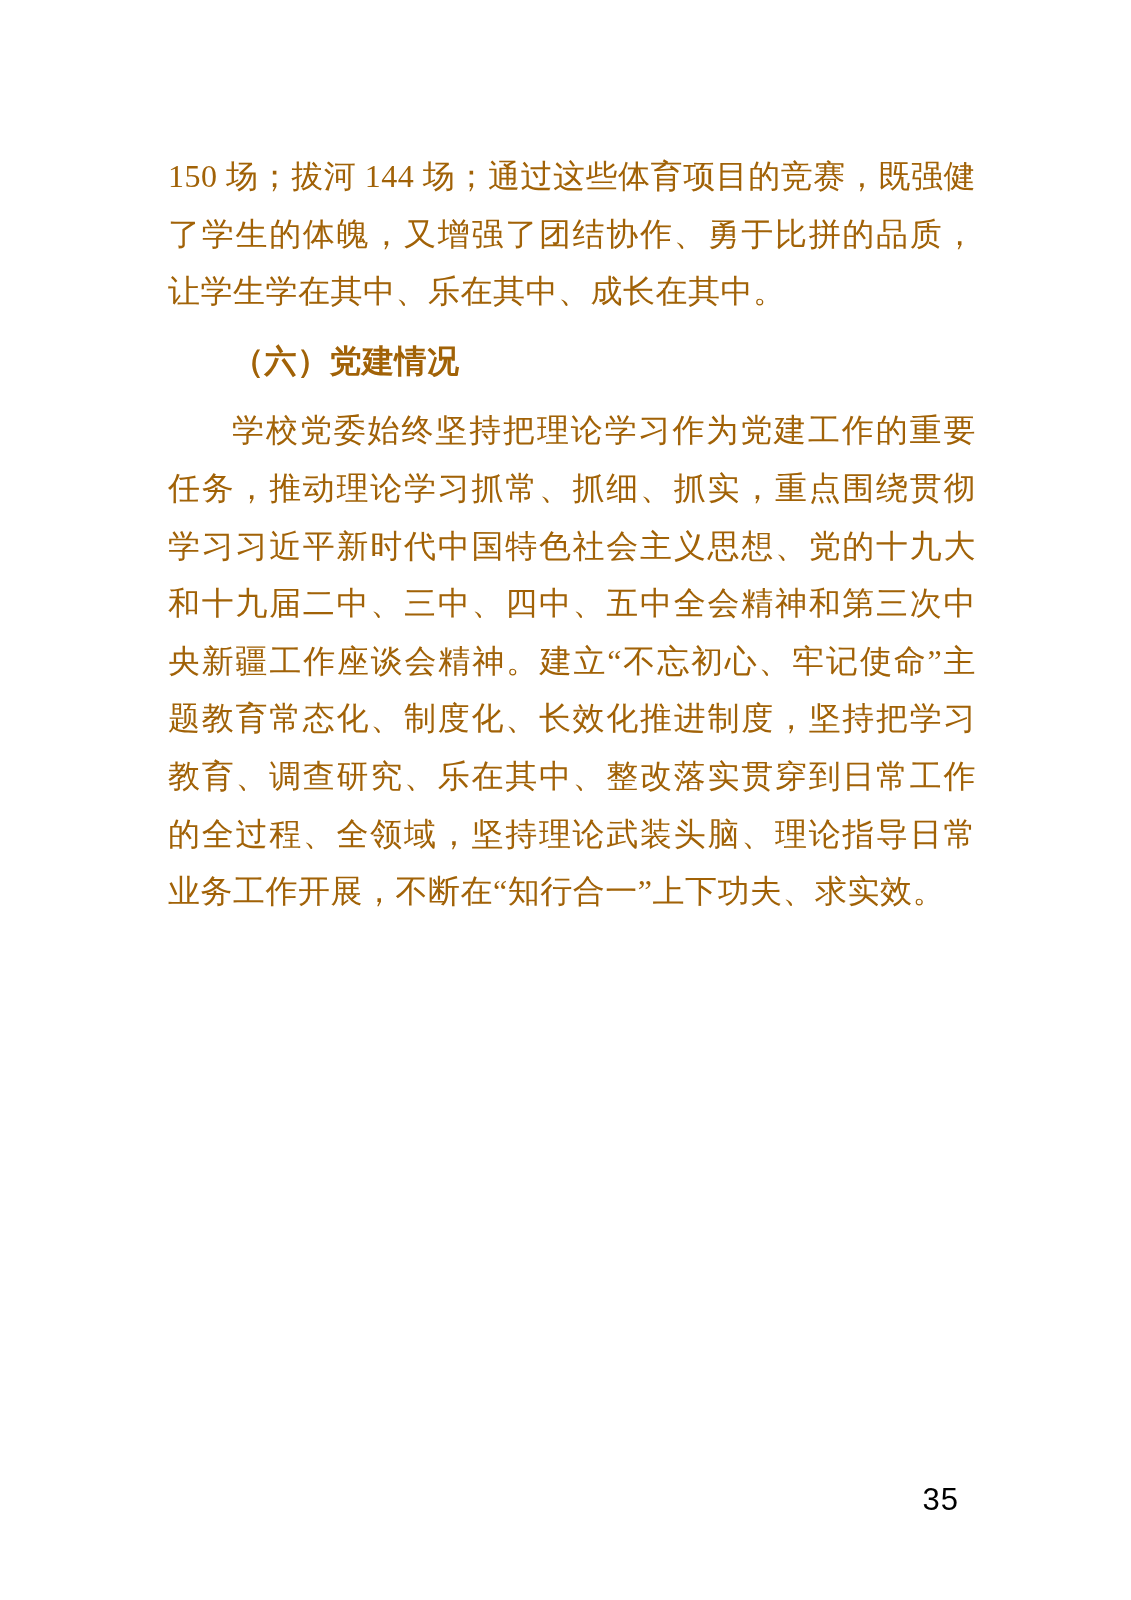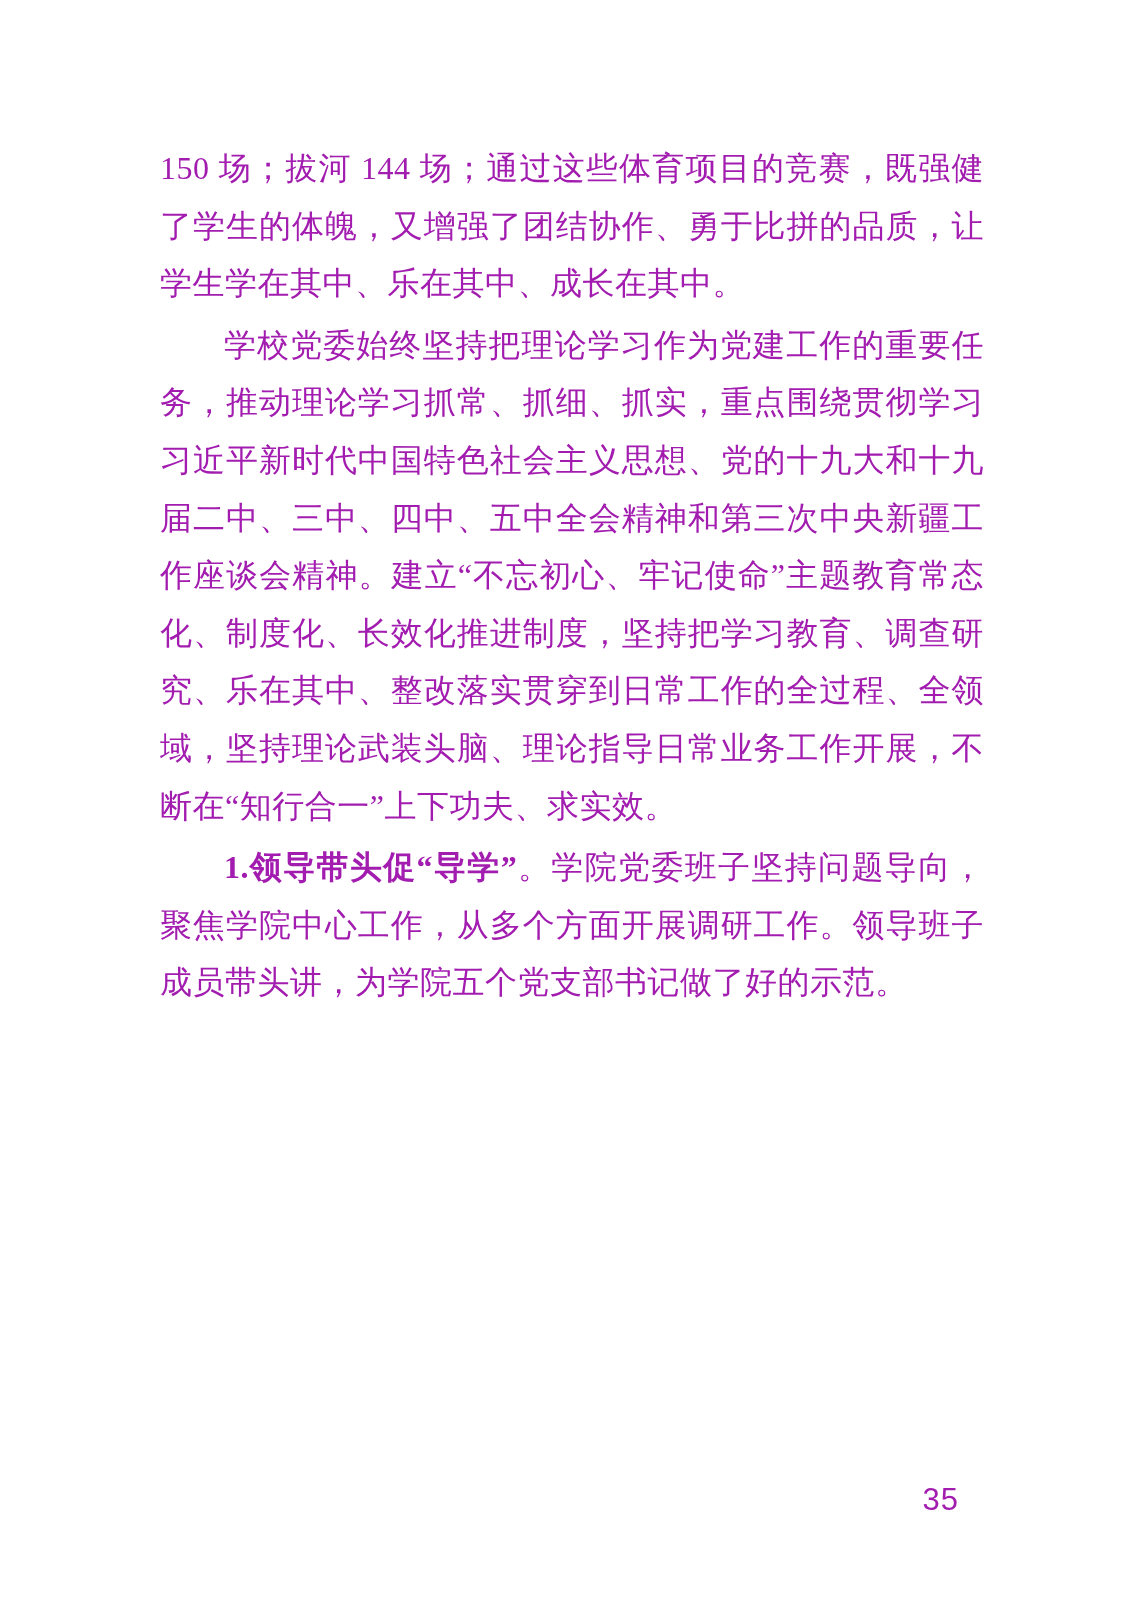--- a/index.html
+++ b/index.html
@@ -15,56 +15,56 @@
     background: #ffffff;
     overflow: hidden;
   }
   .content {
     position: absolute;
     left: 156px;
     top: 136px;
     width: 832px;
   }
   .para {
-    margin: 4px;
+    margin: 12px;
     font-family: "Liberation Serif", "DejaVu Serif", serif;
     font-size: 32px;
     line-height: 57.6px;
-    color: #a21caf;
+    color: #a16207;
     text-align: justify;
     text-justify: inter-ideograph;
     line-break: strict;
     letter-spacing: 0.5px;
   }
   .para.indent {
     text-indent: 64px;
   }
   .bold {
     font-weight: bold;
   }
   .page-number {
     position: absolute;
     right: 172px;
     bottom: 82px;
     font-family: "Liberation Sans", "DejaVu Sans", sans-serif;
     font-size: 31px;
-    color: #a21caf;
+    color: #000000;
     letter-spacing: 1px;
   }
 </style>
 </head>
 <body>
 
 <div class="page">
   <div class="content">
 
     <p class="para"><span>150 场；拔河 144 场；通过这些体育项目的竞赛，既强健了学生的体魄，又增强了团结协作、勇于比拼的品质，让学生学在其中、乐在其中、成长在其中。</span></p>
 
+    <p class="para indent"><span class="bold">（六）党建情况</span></p>
 
     <p class="para indent"><span>学校党委始终坚持把理论学习作为党建工作的重要任务，推动理论学习抓常、抓细、抓实，重点围绕贯彻学习习近平新时代中国特色社会主义思想、党的十九大和十九届二中、三中、四中、五中全会精神和第三次中央新疆工作座谈会精神。建立“不忘初心、牢记使命”主题教育常态化、制度化、长效化推进制度，坚持把学习教育、调查研究、乐在其中、整改落实贯穿到日常工作的全过程、全领域，坚持理论武装头脑、理论指导日常业务工作开展，不断在“知行合一”上下功夫、求实效。</span></p>
 
-    <p class="para indent"><span class="bold">1.领导带头促“导学”</span><span>。学院党委班子坚持问题导向，聚焦学院中心工作，从多个方面开展调研工作。领导班子成员带头讲，为学院五个党支部书记做了好的示范。</span></p>
 
 
   </div>
 
   <div class="page-number">35</div>
 </div>
 
 </body></html>

